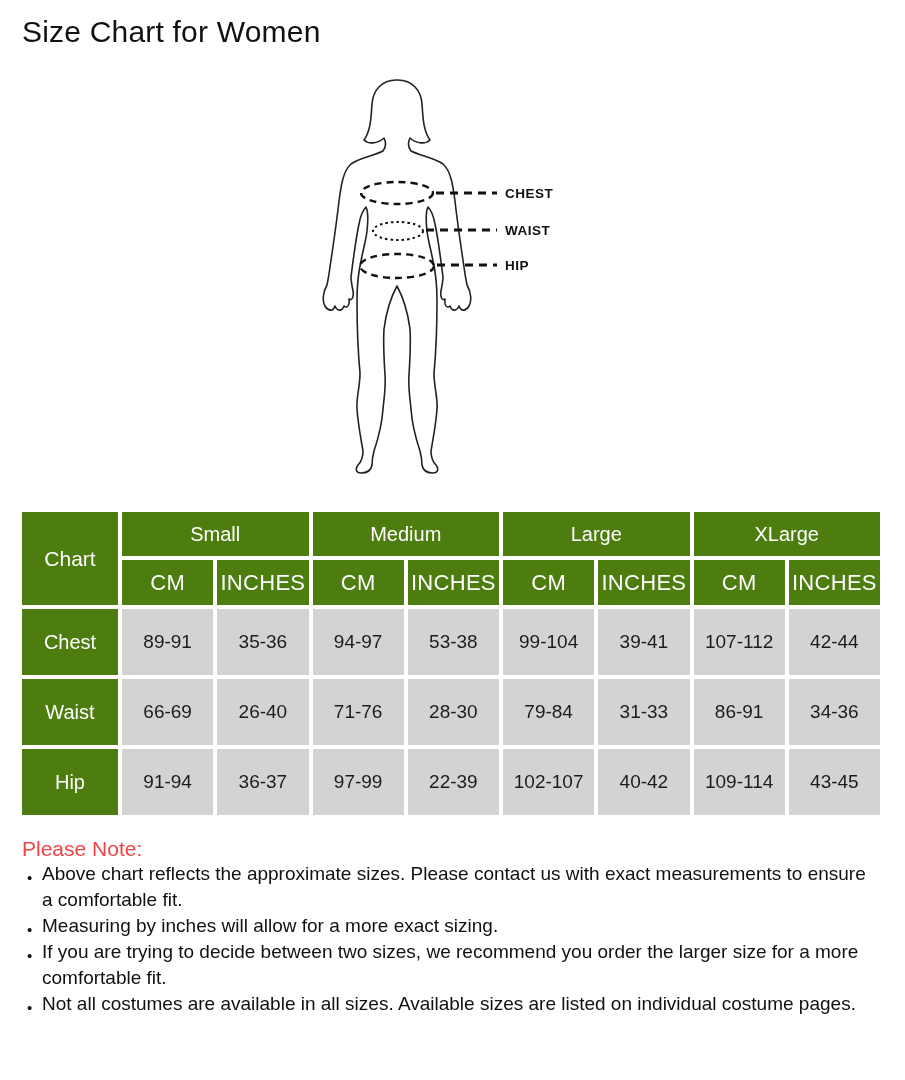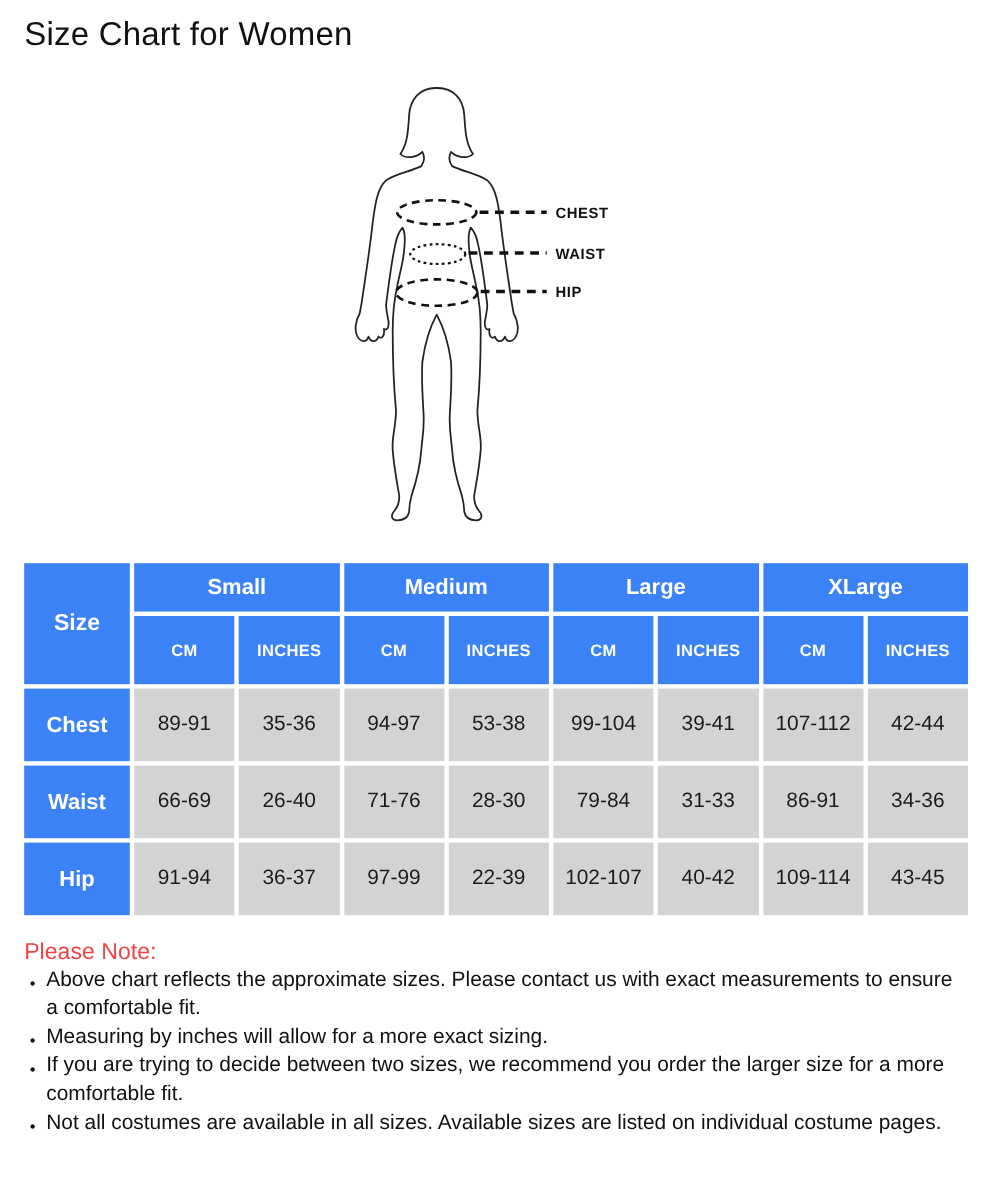--- a/index.html
+++ b/index.html
@@ -47,27 +47,27 @@
     border-spacing: 4px;
     table-layout: fixed;
     background: #ffffff;
   }
   .size-table th, .size-table td {
     text-align: center;
     vertical-align: middle;
     padding: 0;
   }
   .hdr {
-    background: #3b82f6;
+    background: #4d7c0f;
     color: #ffffff;
-    font-weight: bold;
+    font-weight: normal;
   }
   .corner-cell   { font-size: 21px; }
   .group-cell    { font-size: 20px; height: 44px; }
-  .unit-cell     { font-size: 15px; height: 62px; letter-spacing: 0.3px; }
+  .unit-cell     { font-size: 22px; height: 45px; letter-spacing: 0.3px; }
   .rowlabel-cell { font-size: 20px; }
   .data-cell {
     background: #d3d3d3;
     color: #1c1c1c;
     font-size: 19px;
     height: 66px;
     font-weight: normal;
   }
 
   
@@ -190,21 +190,21 @@
         <col>
         <col>
         <col>
         <col>
         <col>
         <col>
         <col>
     </colgroup>
     <tbody>
         <tr>
-      <th class="hdr corner-cell" rowspan="2">Size</th>
+      <th class="hdr corner-cell" rowspan="2">Chart</th>
       <th class="hdr group-cell" colspan="2">Small</th>
       <th class="hdr group-cell" colspan="2">Medium</th>
       <th class="hdr group-cell" colspan="2">Large</th>
       <th class="hdr group-cell" colspan="2">XLarge</th>
     </tr>
     <tr>
       <th class="hdr unit-cell">CM</th>
       <th class="hdr unit-cell">INCHES</th>
       <th class="hdr unit-cell">CM</th>
       <th class="hdr unit-cell">INCHES</th>

